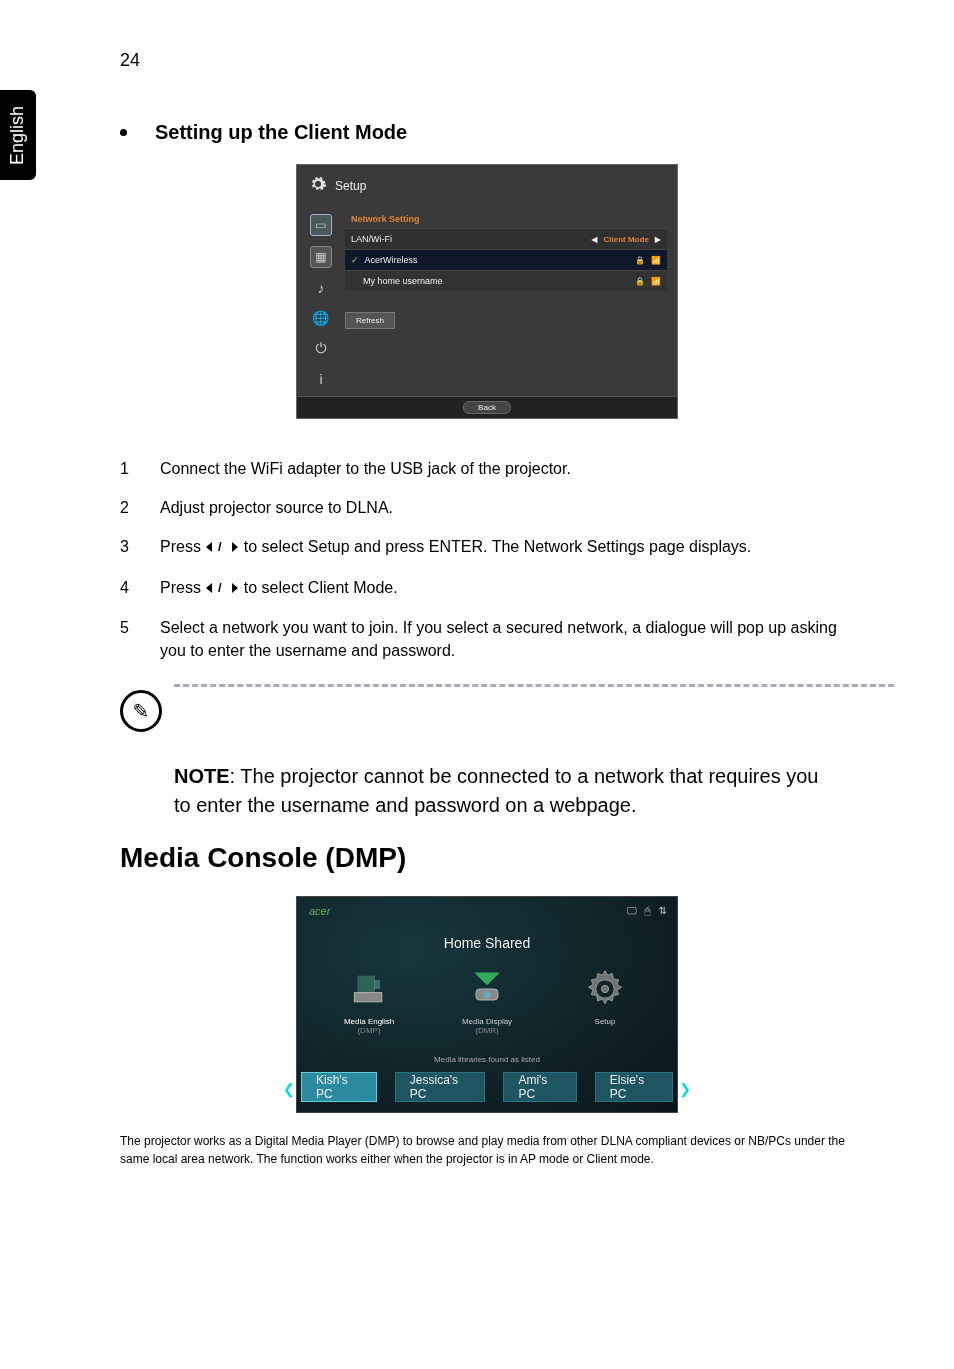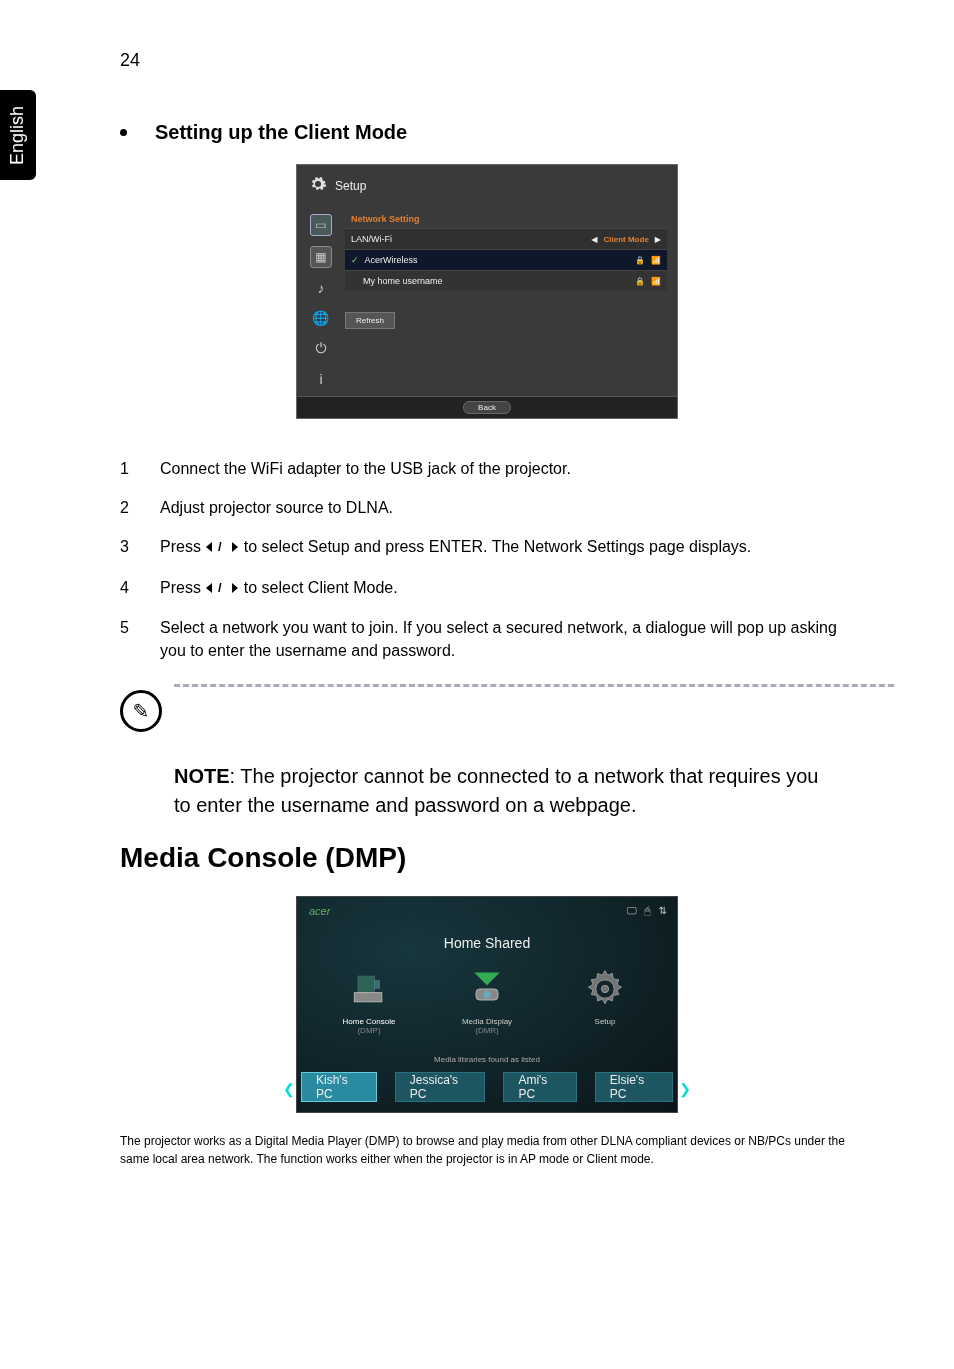--- a/index.html
+++ b/index.html
@@ -348,21 +348,21 @@
       <div class="home-title">Home Shared</div>
       <div class="home-row">
         <div class="home-item sel">
           <div class="big-icon">
             <svg viewBox="0 0 48 48">
                 <rect x="12" y="10" width="18" height="24" fill="#7fa" opacity=".25" stroke="#cfe" stroke-width="1"></rect>
                 <rect x="8" y="28" width="30" height="10" fill="#888" stroke="#bbb"></rect>
                 <rect x="30" y="14" width="6" height="10" fill="#6cc" opacity=".4"></rect>
               </svg>
           </div>
-          <div class="label1">Home Console</div>
+          <div class="label1">Media English</div>
           <div class="label2">(DMP)</div>
         </div>
         <div class="home-item">
           <div class="big-icon">
             <svg viewBox="0 0 48 48">
                 <path d="M10 6 L38 6 L24 20 Z" fill="#3a5"></path>
                 <rect x="12" y="24" width="24" height="12" rx="4" fill="#888" stroke="#bbb"></rect>
                 <circle cx="24" cy="30" r="4" fill="#6ab"></circle>
               </svg>
           </div>

